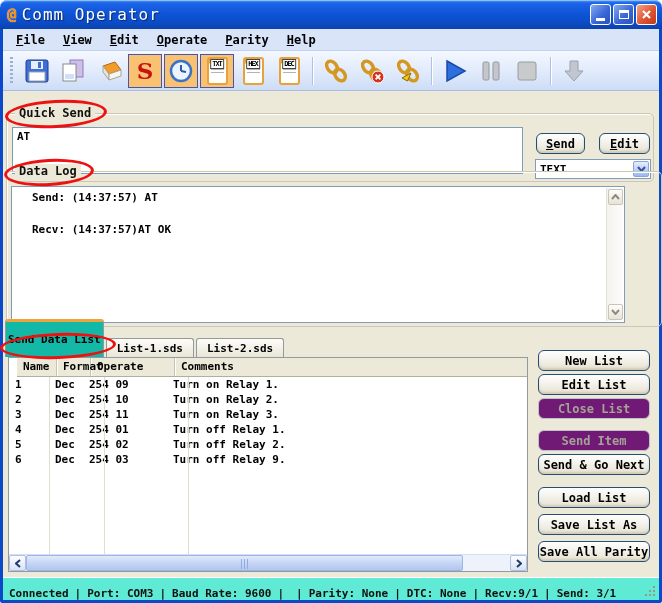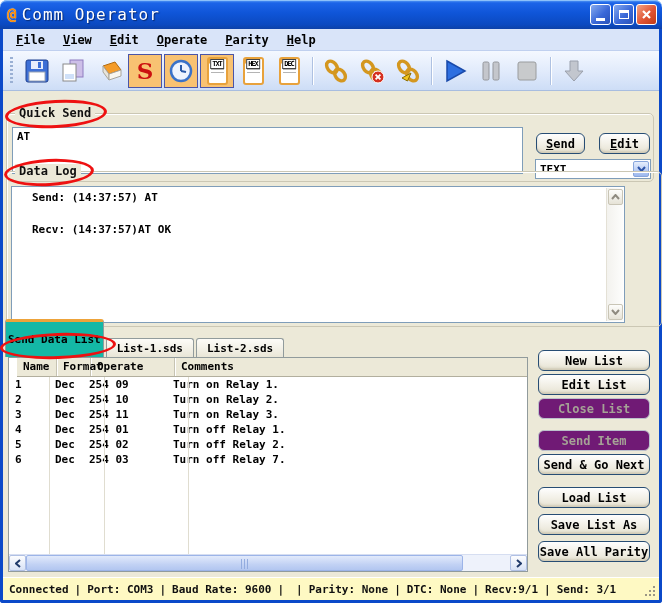--- a/index.html
+++ b/index.html
@@ -123,22 +123,22 @@
     background:linear-gradient(180deg,#e2eafb,#c2d2f4 60%,#b2c6f0);
     border:1px solid #9cb4e8; border-radius:2px; }
   .hs-grip { position:absolute; left:50%; top:3px; transform:translateX(-50%);
     width:9px; height:10px;
     background:repeating-linear-gradient(90deg,#93acdf 0 1px,transparent 1px 3px); }
 
   
   .list-btn { position:absolute; left:535px; width:112px; height:21px; }
 
   
-  .statusbar { height:23px; background:#fef9c3; border-top:1px solid #fff;
-    display:flex; align-items:center; padding-left:6px; position:relative;
+  .statusbar { height:23px; background:#5eead4; border-top:1px solid #fff;
+    display:flex; align-items:flex-end; padding-left:6px; position:relative;
     font:bold 11px "DejaVu Sans Mono",monospace; color:#101010; }
   .sb-sep { margin:0 6px; }
   .grip-dots { position:absolute; right:4px; bottom:4px; width:2px; height:2px; background:#9b9785;
     box-shadow:-4px 0 0 #9b9785, -8px 0 0 #9b9785, 0 -4px 0 #9b9785, -4px -4px 0 #9b9785, 0 -8px 0 #9b9785; }
 
   
   .annotation { position:absolute; border:3px solid #ee1111; border-radius:50%;
     pointer-events:none; z-index:6; background:transparent; }
   #qs-ellipse { left:-2px; top:-14px; width:102px; height:28px; transform:rotate(-3deg); }
   #dl-ellipse { left:-3px; top:-13px; width:90px; height:27px; transform:rotate(-3deg); }
@@ -384,21 +384,21 @@
           <div class="tr">
             <div class="td c1">5</div>
             <div class="td c2">Dec</div>
             <div class="td c3">254 02</div>
             <div class="td c4">Turn off Relay 2.</div>
           </div>
           <div class="tr">
             <div class="td c1">6</div>
             <div class="td c2">Dec</div>
             <div class="td c3">254 03</div>
-            <div class="td c4">Turn off Relay 7.</div>
+            <div class="td c4">Turn off Relay 9.</div>
           </div>
         </div>
         <div class="hscroll">
           <span class="hs-btn hs-left">
             <svg width="6" height="9">
                 <path d="M5 1 L1 4.5 L5 8" stroke="#203a6a" stroke-width="2" fill="none"></path>
               </svg>
           </span>
           <div class="hs-thumb">
             <span class="hs-grip"></span>

